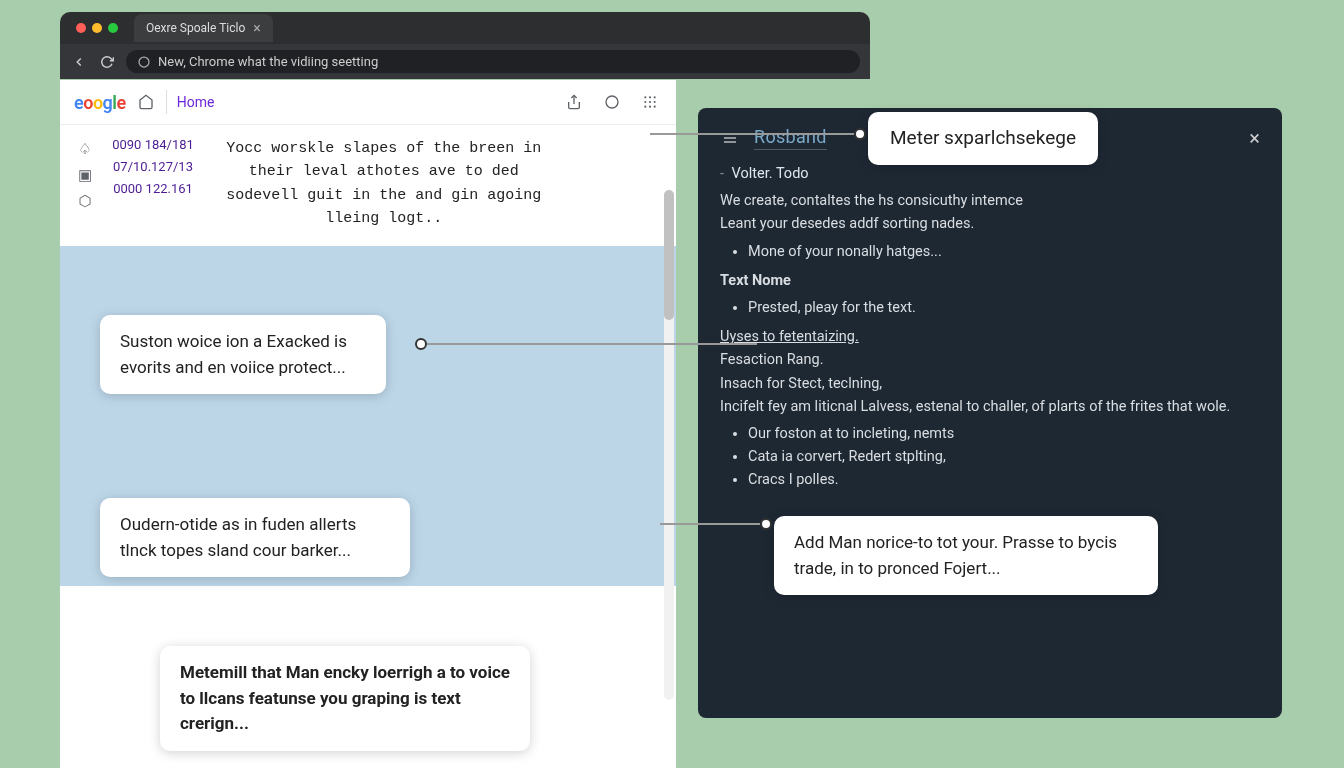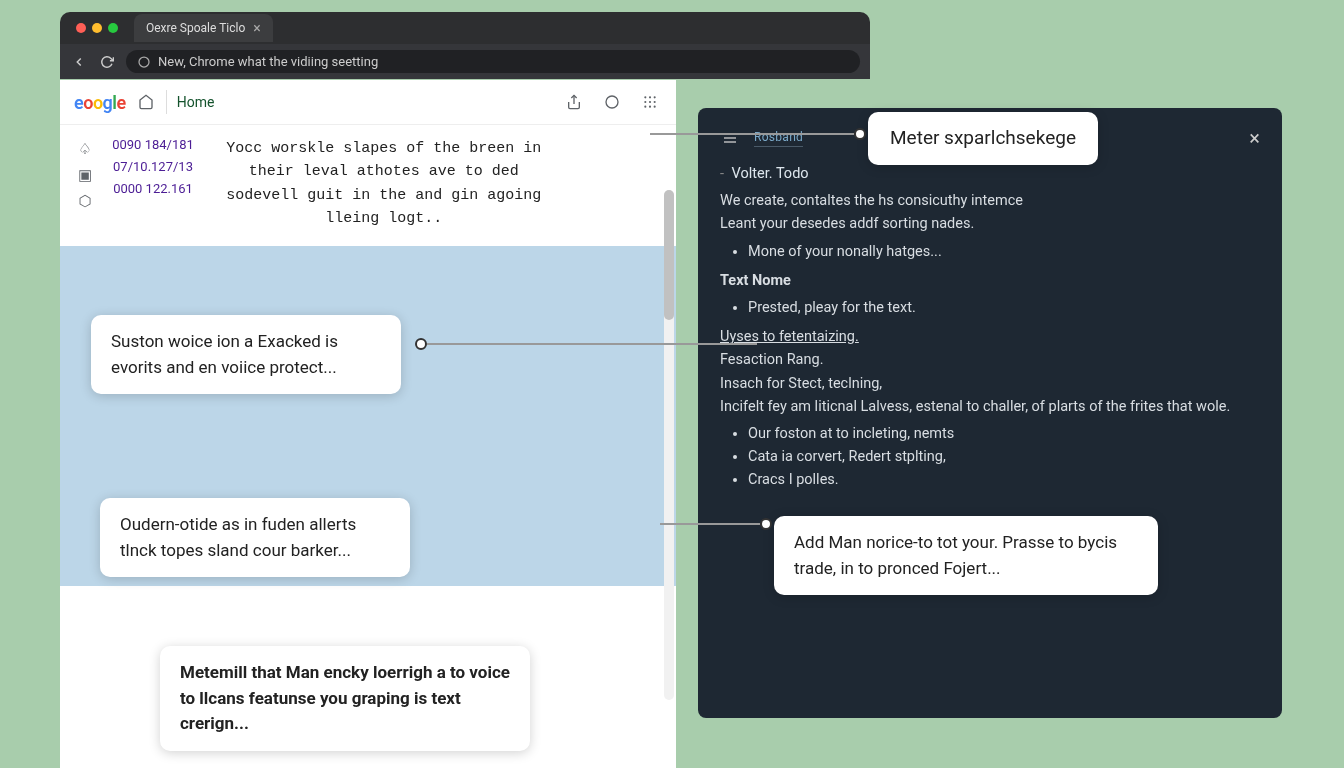--- a/index.html
+++ b/index.html
@@ -82,21 +82,21 @@
     align-items: center;
     padding: 10px 14px;
     border-bottom: 1px solid #eee;
   }
   .logo { font-weight: 600; font-size: 18px; letter-spacing: -0.5px; }
   .logo .b { color: #4285f4; }
   .logo .r { color: #ea4335; }
   .logo .y { color: #fbbc05; }
   .logo .g { color: #34a853; }
   .lock-ic { margin: 0 12px; color: #5f6368; }
-  .home-link { color: #14532d; font-size: 14px; padding: 4px 10px; border-left: 1px solid #ddd; }
+  .home-link { color: #6d28d9; font-size: 14px; padding: 4px 10px; border-left: 1px solid #ddd; }
   .page-top-right { margin-left: auto; display: flex; gap: 14px; color: #5f6368; align-items: center;}
   .page-top-right > div { width: 24px; height: 24px; display: flex; align-items:center; justify-content:center; cursor:pointer; }
 
   .meta-block {
     padding: 12px 18px 16px 18px;
     display: flex;
     gap: 20px;
     font-size: 14px;
     color: #333;
   }
@@ -166,21 +166,21 @@
     padding: 18px 22px;
     font-size: 14.5px;
   }
   .panel-top {
     display: flex;
     align-items: center;
     gap: 14px;
     margin-bottom: 12px;
   }
   .hamburger { color: #ccc; cursor: pointer; }
-  .panel-title { color: #7ba9c9; border-bottom: 1px solid #4a5a68; padding-bottom: 2px; font-size: 12px; letter-spacing: 0.3px; }
+  .panel-title { color: #7ba9c9; border-bottom: 1px solid #4a5a68; padding-bottom: 2px; font-size: 18px; letter-spacing: 0.3px; }
   .panel-close { margin-left: auto; color: #ccc; font-size: 20px; cursor: pointer; }
   .panel-body { line-height: 1.6; }
   .panel-body ul { margin: 4px 0 6px 28px; }
   .panel-body .subtitle { margin-top: 6px; margin-bottom: 4px; color: #dde6ed; }
   .dash-row::before { content: "- "; color: #888; margin-right: 4px; }
   .section-h { font-weight: 700; margin-top: 2px; margin-bottom: 4px; }
   .indent { margin-left: 0; }
 
   svg { display:block; }
 </style>
@@ -307,21 +307,21 @@
     <div class="indent">Insach for Stect, teclning,</div>
     <div class="indent">Incifelt fey am liticnal Lalvess, estenal to challer, of plarts of the frites that wole.</div>
     <ul>
       <li>Our foston at to incleting, nemts</li>
       <li>Cata ia corvert, Redert stplting,</li>
       <li>Cracs I polles.</li>
     </ul>
   </div>
 </div>
 
-<div class="callout" style="top:315px; left:91px; width:310px;">
+<div class="callout" style="top:315px; left:100px; width:286px;">
   <span>Suston woice ion a Exacked is evorits and en voiice protect...</span>
 </div>
 <div class="callout-dot" style="top:338px; left:415px;"></div>
 <div class="callout-line" style="top:343px; left:427px; width:330px;"></div>
 
 <div class="callout" style="top:498px; left:100px; width:310px;">
   <span>Oudern-otide as in fuden allerts tlnck topes sland cour barker...</span>
 </div>
 
 <div class="callout" style="top:646px; left:160px; width:370px;font-weight:bold;">

